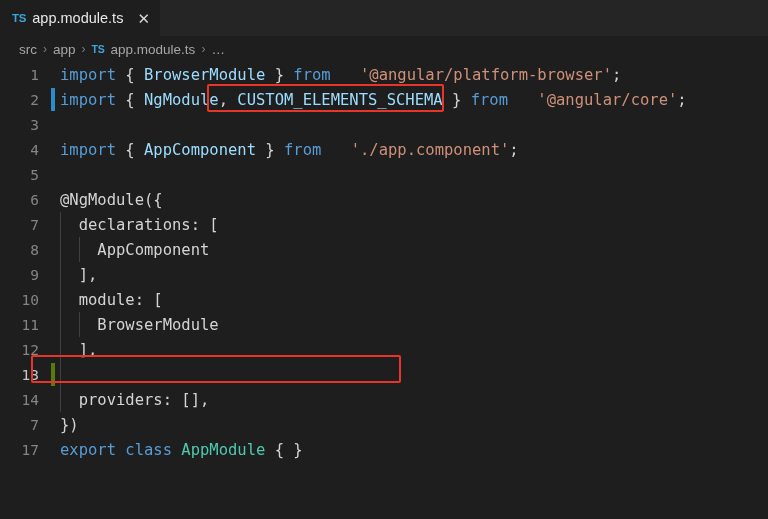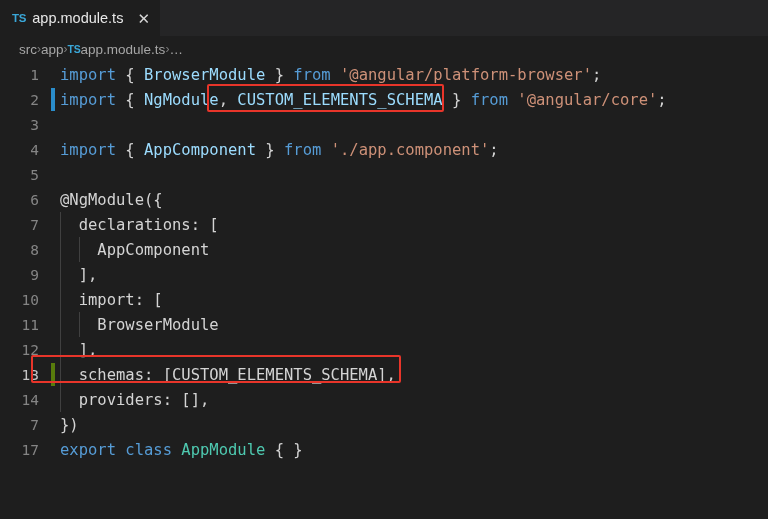--- a/index.html
+++ b/index.html
@@ -54,20 +54,21 @@
     cursor: pointer;
   }
 
   
   .breadcrumb {
     height: 26px;
     background: #1e1e1e;
     display: flex;
     align-items: center;
     padding-left: 19px;
+    gap: 6px;
     font-size: 13.5px;
     color: #a2a2a2;
     white-space: nowrap;
   }
   .breadcrumb .crumb { color: #a6a6a6; cursor: pointer; }
   .breadcrumb .sep { color: #7c7c7c; font-size: 12px; }
   .breadcrumb .ts-badge {
     color: #3aa7d8;
     font-size: 10.5px;
     font-weight: bold;
@@ -128,21 +129,21 @@
     position: absolute;
     top: 0;
     width: 1px;
     height: 25px;
     background: #404040;
   }
 
   
   .kw   { color: #569cd6; }      
   .var  { color: #9cdcfe; }      
-  .str  { color: #ce9178; }      
+  .str  { color: #ce9178; margin-left: 20px; }      
   .pun  { color: #d4d4d4; }      
   .type { color: #4ec9b0; }      
   .brace{ color: #d4d4d4; }
 
   
   .cursor {
     position: absolute;
     width: 2px;
     height: 19px;
     background: #d4d4d4;
@@ -236,21 +237,21 @@
         <i class="iguide" style="left:0px"></i>
       </span>
     <span class="code-text"><span class="pun">  ],</span></span>
   </div>
 
   <div class="code-line">
     <span class="gutter">10</span>
     <span class="indent-guides">
         <i class="iguide" style="left:0px"></i>
       </span>
-    <span class="code-text"><span class="pun">  import: [</span></span>
+    <span class="code-text"><span class="pun">  module: [</span></span>
   </div>
 
   <div class="code-line">
     <span class="gutter">11</span>
     <span class="indent-guides">
         <i class="iguide" style="left:0px"></i>
         <i class="iguide" style="left:19px"></i>
       </span>
     <span class="code-text"><span class="pun">    BrowserModule</span></span>
   </div>
@@ -262,21 +263,20 @@
       </span>
     <span class="code-text"><span class="pun">  ],</span></span>
   </div>
 
   <div class="code-line">
     <span class="gutter active">13</span>
     <span class="diffmark added"></span>
     <span class="indent-guides">
         <i class="iguide" style="left:0px"></i>
       </span>
-    <span class="code-text"><span class="pun">  schemas: [CUSTOM_ELEMENTS_SCHEMA],</span></span>
   </div>
 
   <div class="code-line">
     <span class="gutter">14</span>
     <span class="indent-guides">
         <i class="iguide" style="left:0px"></i>
       </span>
     <span class="code-text"><span class="pun">  providers: [],</span></span>
   </div>
 

